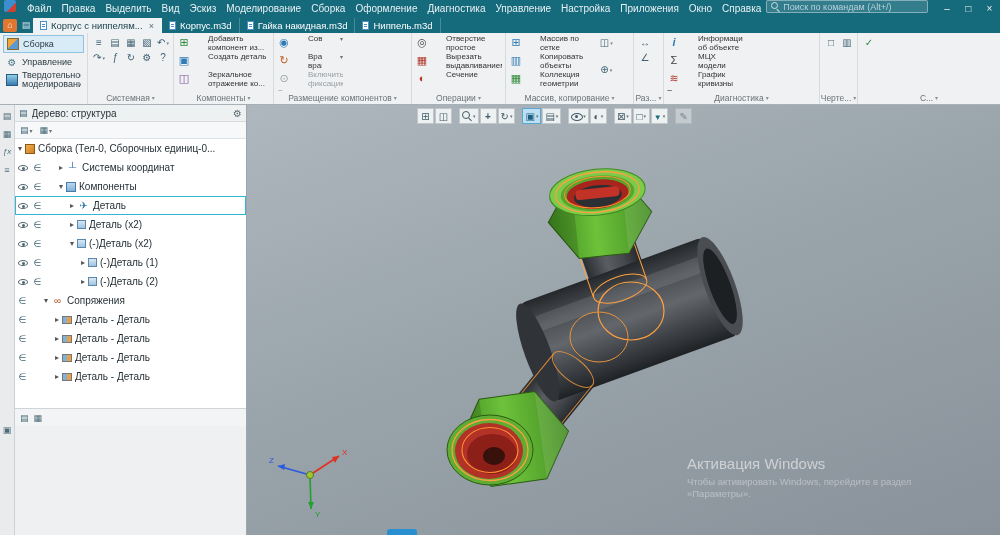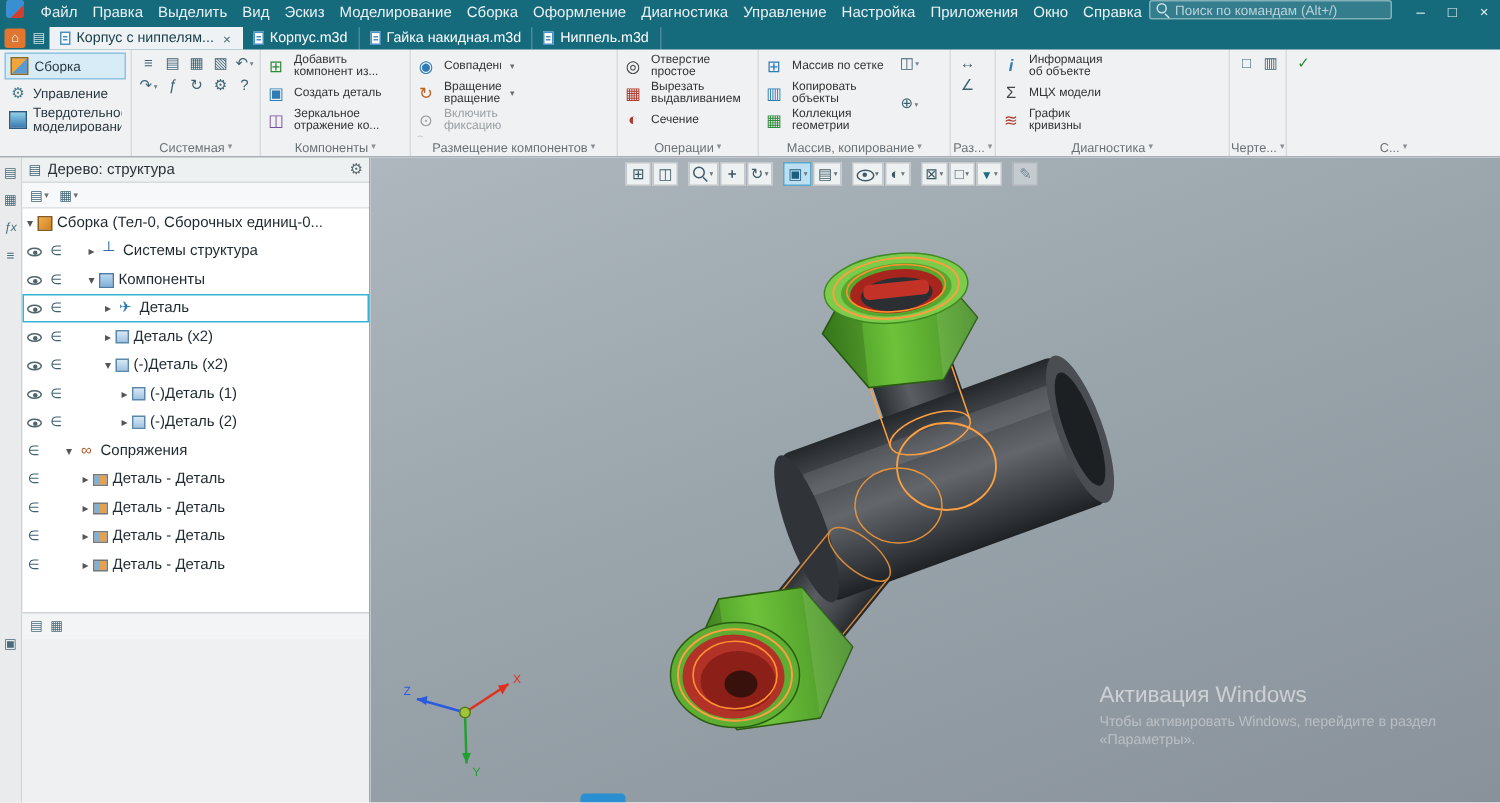--- a/index.html
+++ b/index.html
@@ -35,21 +35,21 @@
 .mode{display:flex;align-items:center;gap:4px;height:18px;padding:0 3px;font-size:9px;color:#2a3a42;overflow:hidden}
 .mode .mlab{overflow:hidden;line-height:9px}
 .mode.active{background:#d8ecf7;border:1px solid #8fc3e0}
 .mic{width:12px;height:12px;flex:none;display:flex;align-items:center;justify-content:center;font-size:10px}
 .i-msb{background:linear-gradient(135deg,#f0a43c 50%,#5a9ad0 50%);border:1px solid #8a6a2a}
 .i-mmg::before{content:"⚙";color:#4a7a8c}
 .i-msolid{background:linear-gradient(180deg,#8fd0e8,#3a7ab0);border:1px solid #2a5a80}
 .icongrid{display:flex;flex-wrap:wrap}
 .sicon{width:16px;height:15px;display:inline-flex;align-items:center;justify-content:center;font-size:10px;color:#3f6273}
 .sicon .dd{font-size:5px;margin-left:1px;color:#7a8186}
-.rbtn{display:flex;align-items:center;gap:5px;height:18px;font-size:8px;color:#333;overflow:hidden}
+.rbtn{display:flex;align-items:flex-start;gap:17px;height:18px;font-size:8px;color:#333;overflow:hidden}
 .rbtn.disabled{color:#9aa0a5}
 .rbtn.disabled .ric::before{color:#9aa0a5!important}
 .ric{width:14px;height:14px;flex:none;display:flex;align-items:center;justify-content:center;font-size:11px}
 .rlab{overflow:hidden;line-height:8.5px;max-height:17px}
 .dd{font-size:6px;color:#6a7176;margin-left:1px}
 .placegrid{display:flex;flex-wrap:wrap}
 .placegrid .rbtn{width:66px}
 .arrwrap{display:flex}
 .diagwrap{display:flex}
 .diagcol{width:76px;display:flex;flex-direction:column}
@@ -123,21 +123,21 @@
 .i-pan::before{content:"+";font-weight:bold}
 .i-orbit::before{content:"↻"}
 .i-shaded::before{content:"▣";color:#1b5e7d}
 .i-dispmode::before{content:"▤"}
 .i-veye{position:relative;width:11px;height:8px}
 .i-veye::before{content:"";position:absolute;left:0;top:1px;width:10px;height:6px;border:1px solid #3d5a66;border-radius:50%}
 .i-veye::after{content:"";position:absolute;left:4px;top:3px;width:3px;height:3px;background:#3d5a66;border-radius:50%}
 .i-clip::before{content:"◐"}.i-orient::before{content:"⊠"}.i-isolate::before{content:"□"}
 .i-vfilter::before{content:"▼";color:#1d6b7d;font-size:8px}
 .i-pencil::before{content:"✎"}
-.watermark{position:absolute;left:486px;top:350px;width:235px;pointer-events:none}
+.watermark{position:absolute;left:440px;top:350px;width:235px;pointer-events:none}
 .wm1{font-size:15px;color:rgba(255,255,255,.55)}
 .wm2{font-size:9.5px;color:rgba(255,255,255,.38);margin-top:4px;line-height:12px}
 .pill{position:absolute;left:140px;bottom:0;width:30px;height:6px;background:#2a8fd0;border-radius:3px 3px 0 0}
 .triad{position:absolute;left:18px;top:338px}
 </style>
 </head>
 <body>
 
 <div class="menubar">
   <span class="appicon"></span>
@@ -440,21 +440,21 @@
         <span class="tlabel">Сборка (Тел-0, Сборочных единиц-0...</span>
       </div>
       <div class="trow" style="--lvl: 1;">
         <span class="tc1">
           <span class="eye"></span>
         </span>
         <span class="tc2"></span>
         <span class="indent"></span>
         <span class="exp">▸</span>
         <span class="ticon i-coords"></span>
-        <span class="tlabel">Системы структура</span>
+        <span class="tlabel">Системы координат</span>
       </div>
       <div class="trow" style="--lvl: 1;">
         <span class="tc1">
           <span class="eye"></span>
         </span>
         <span class="tc2"></span>
         <span class="indent"></span>
         <span class="exp">▾</span>
         <span class="ticon i-comp"></span>
         <span class="tlabel">Компоненты</span>

